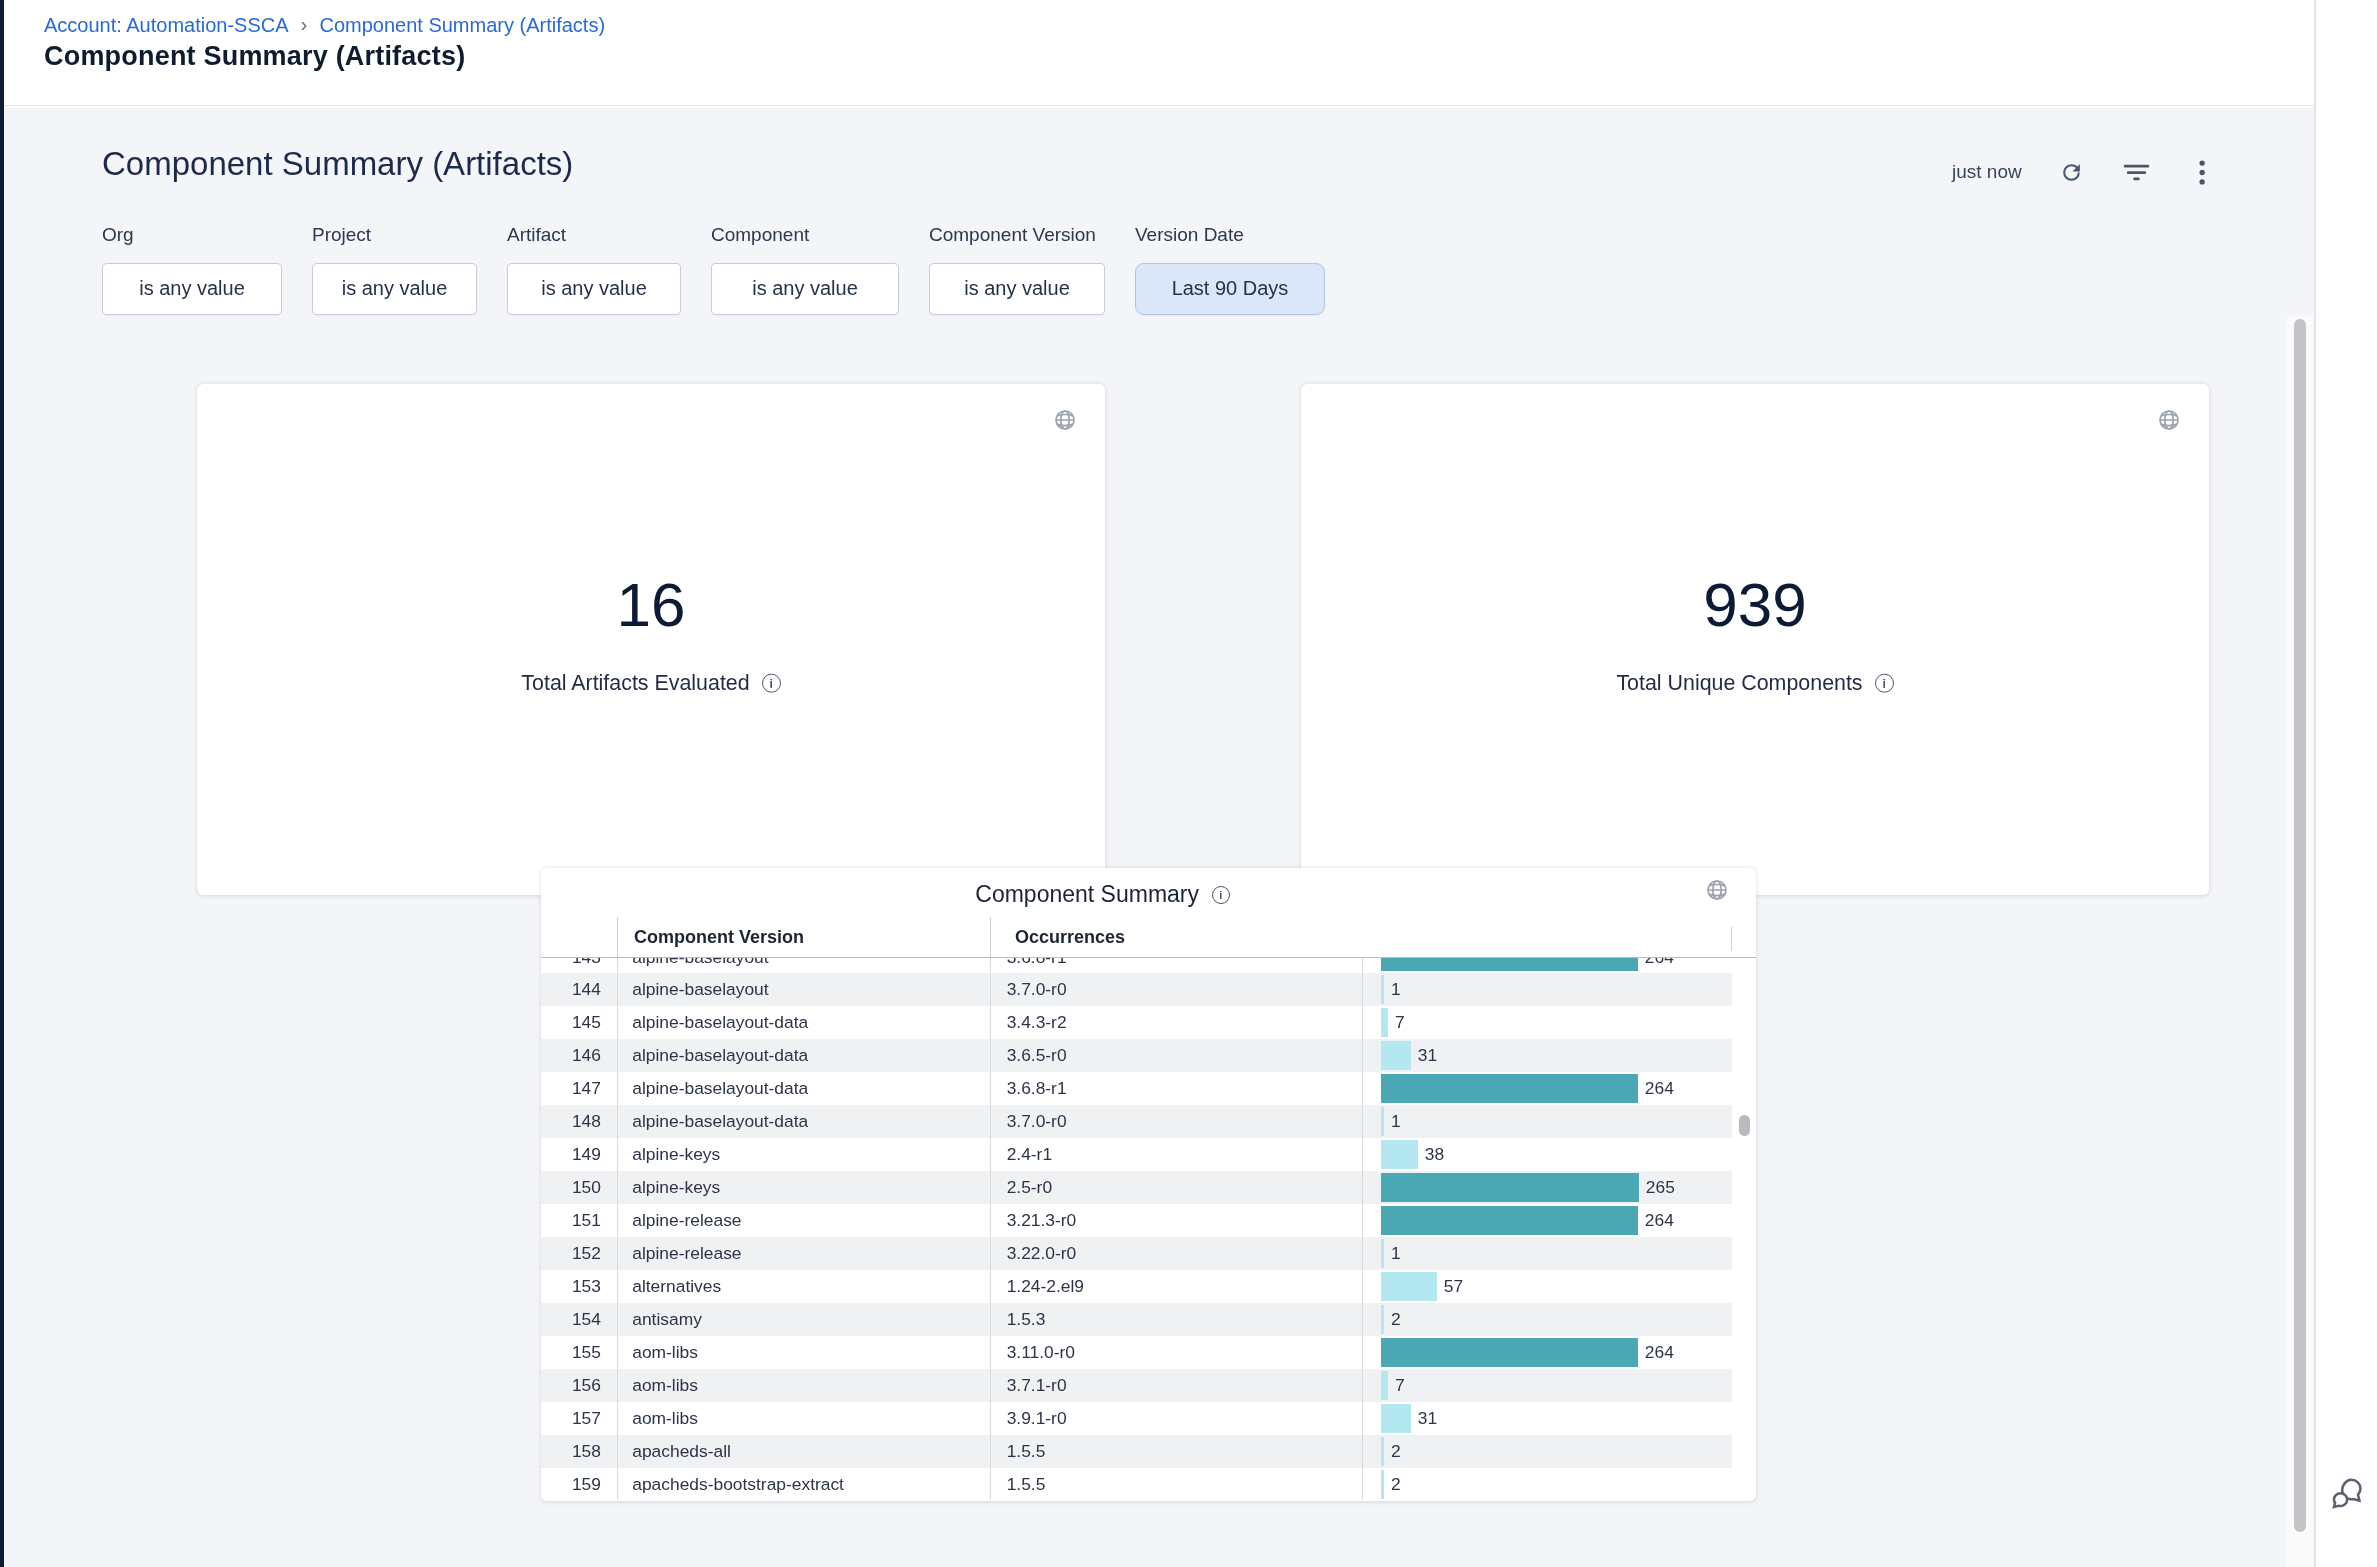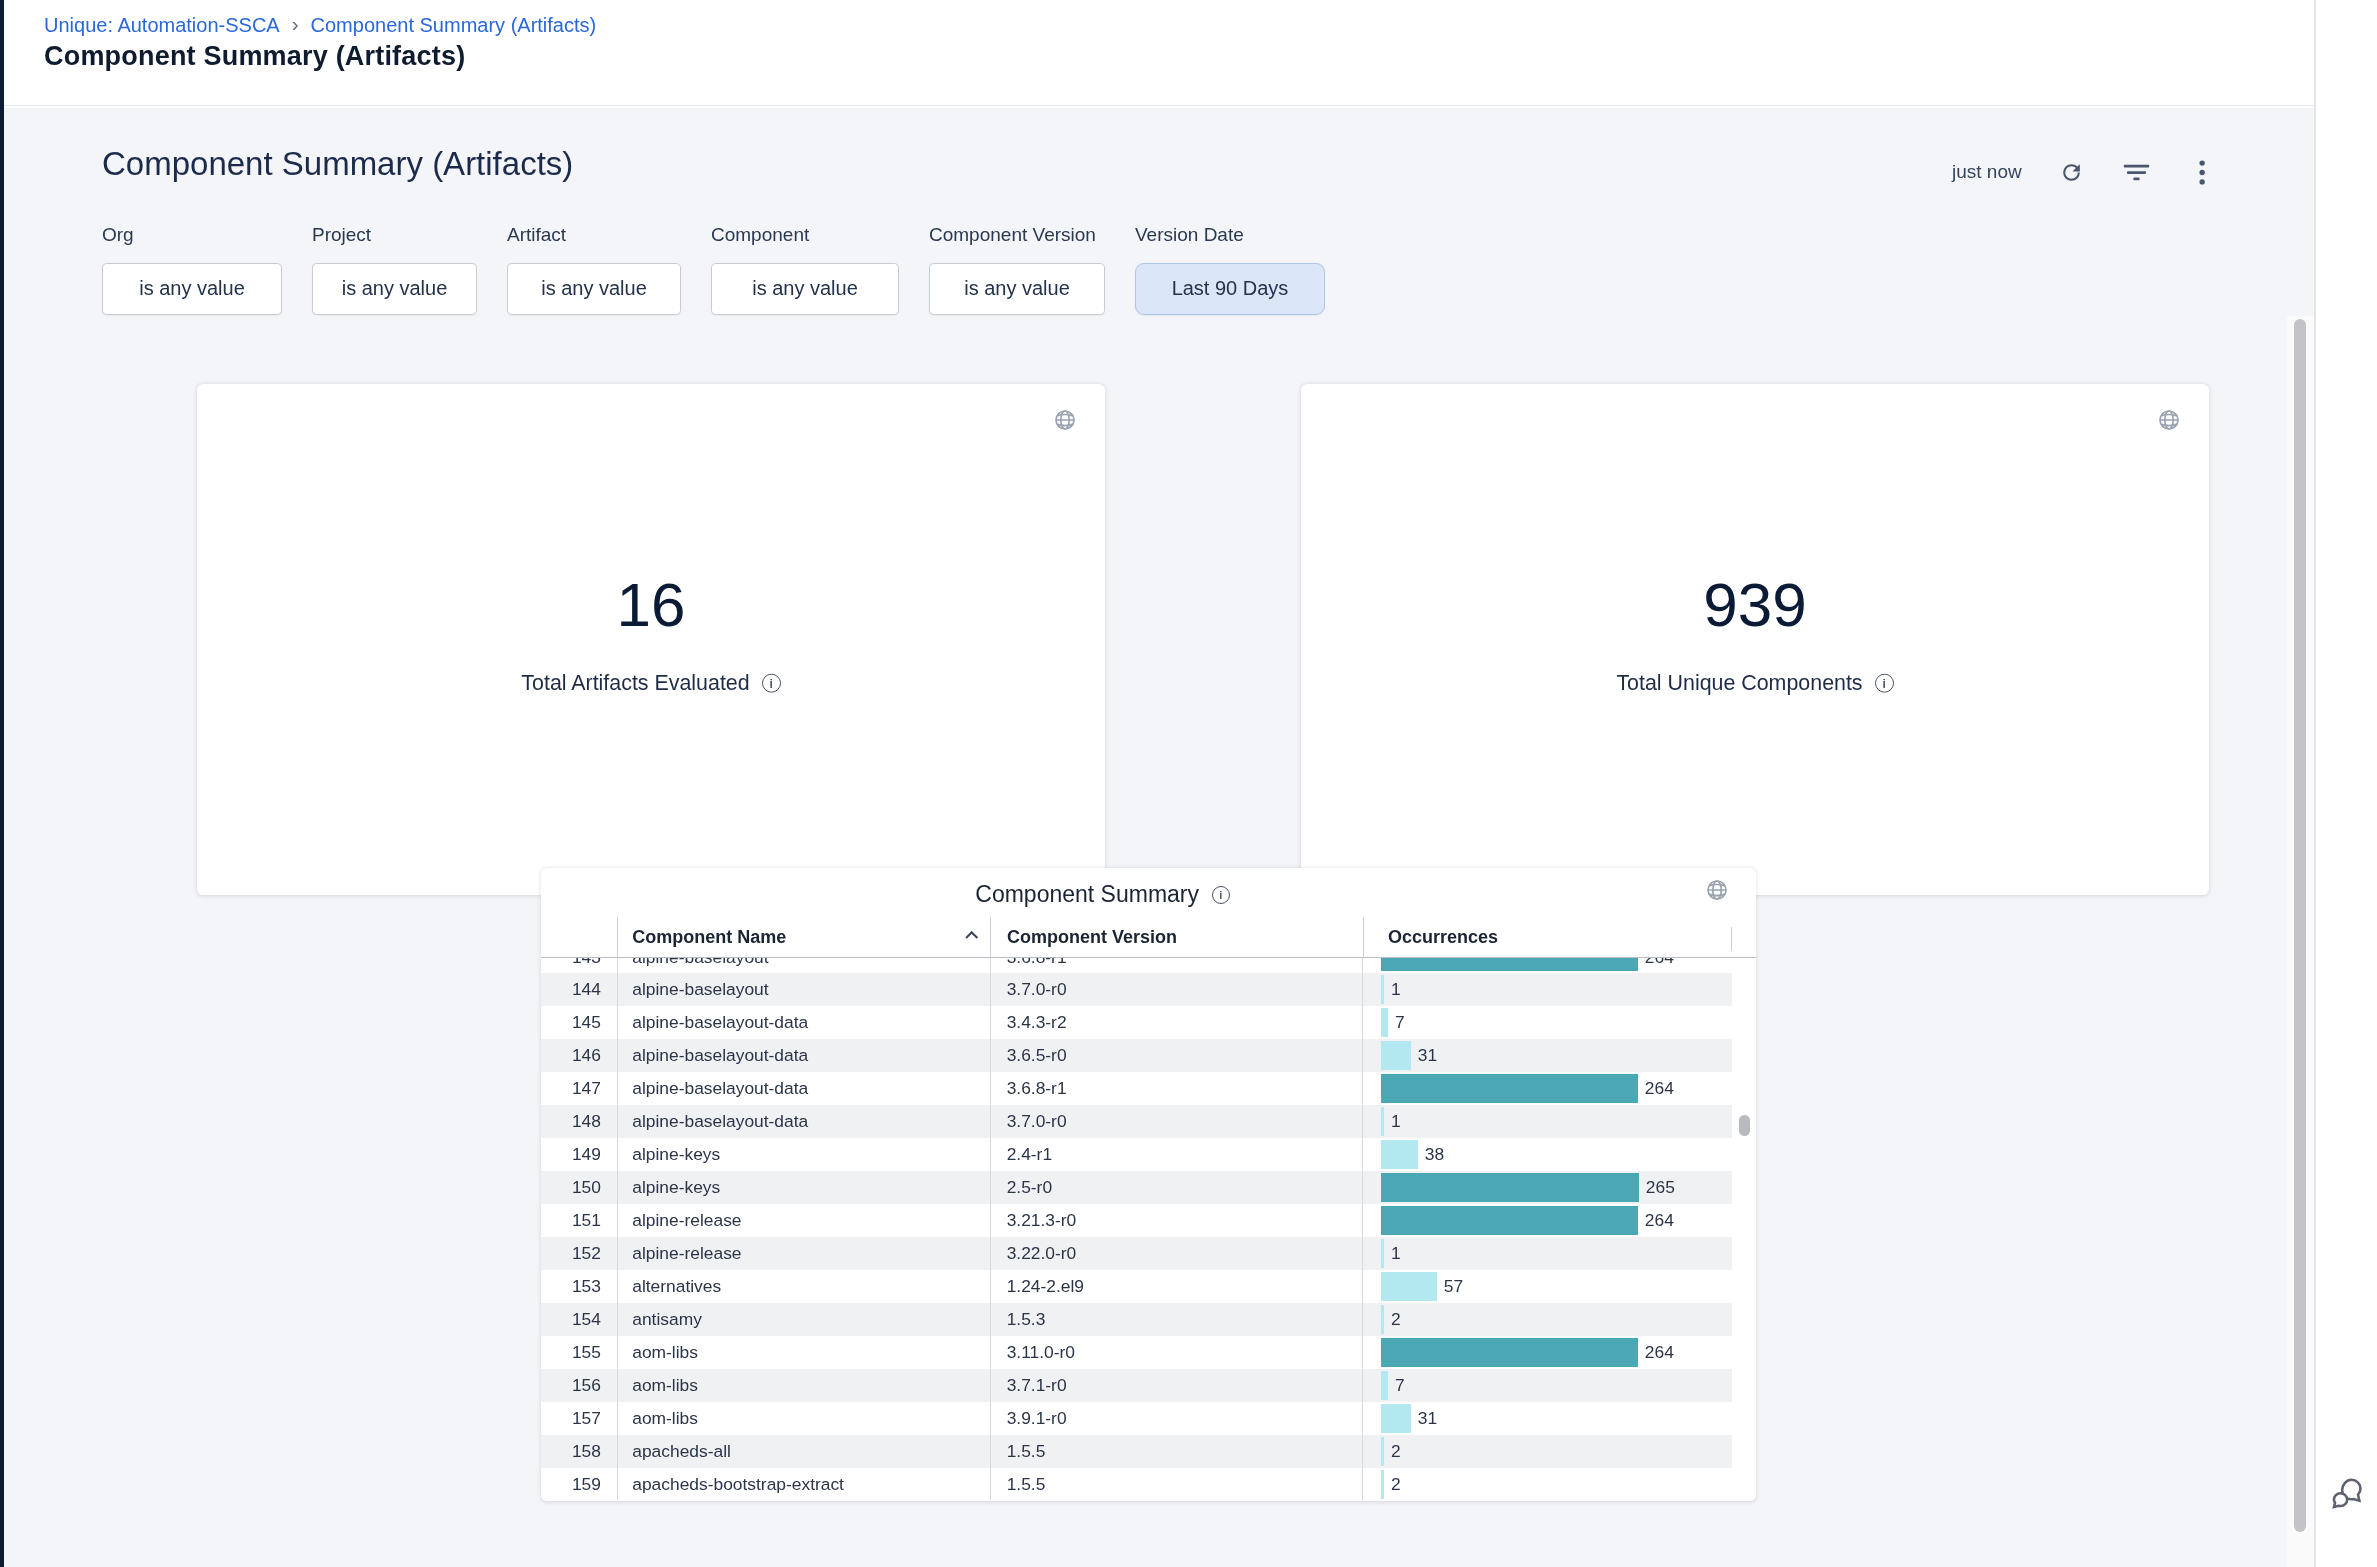--- a/index.html
+++ b/index.html
@@ -91,21 +91,21 @@
 </style>
 </head>
 <body>
 
 <div id="root">
 
   <div class="left-strip"></div>
 
   <div class="top-header">
     <div class="breadcrumb">
-      <a>Unique: Automation-SSCA</a>
+      <a>Account: Automation-SSCA</a>
       <span class="crumb-sep">›</span>
       <a>Component Summary (Artifacts)</a>
     </div>
     <div class="page-title">Component Summary (Artifacts)</div>
   </div>
 
   <div class="main"></div>
 
   <div class="dash-heading">Component Summary (Artifacts)</div>
 
@@ -196,24 +196,20 @@
           <ellipse cx="12" cy="12" rx="4.2" ry="9"></ellipse>
         <path d="M3.6 12h16.8M4.6 7.6c3.6-1.5 11.2-1.5 14.8 0M4.6 16.4c3.6 1.5 11.2 1.5 14.8 0"></path>
       </svg>
     </span>
     <div class="tbl-title-row">
       <span class="tbl-title">Component Summary</span>
       <span class="info-icon">i</span>
     </div>
     <div class="tbl-header">
       <div class="th c-num"></div>
-      <div class="th c-name">
-        <span>Component Name</span>
-        <span class="sort-asc"></span>
-      </div>
       <div class="th c-version">
         <span>Component Version</span>
       </div>
       <div class="th c-occ">
         <span>Occurrences</span>
       </div>
       <div class="hdr-end-divider"></div>
     </div>
     <div class="tbl-body" id="tbl-body">
         <div class="trow-clip">

